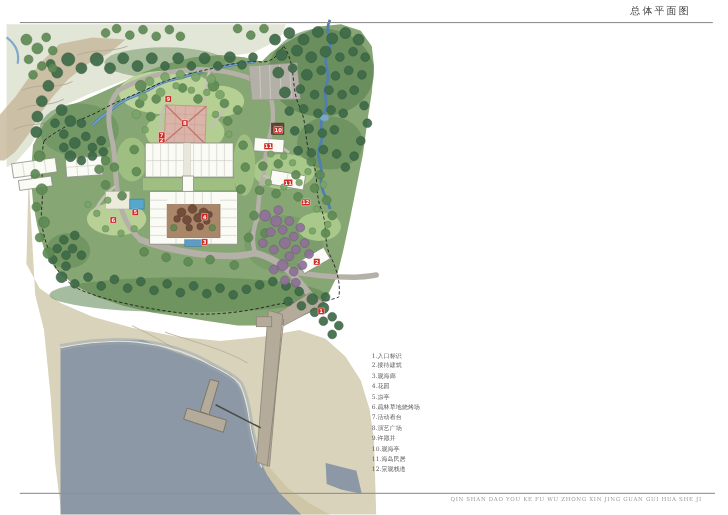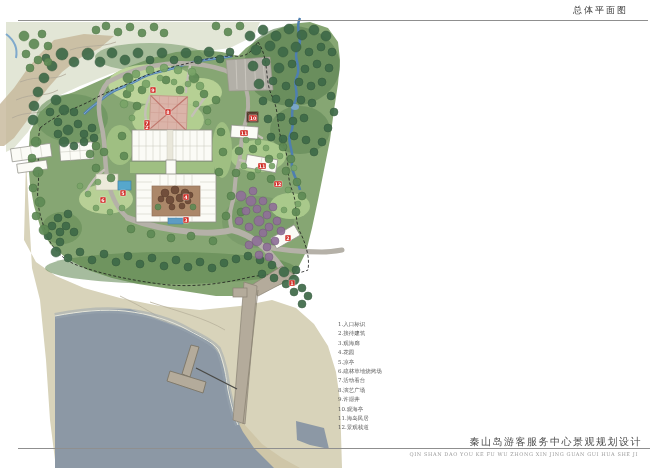--- a/index.html
+++ b/index.html
@@ -485,16 +485,15 @@
       <div class="legend-line">5.凉亭</div>
       <div class="legend-line">6.疏林草地烧烤场</div>
       <div class="legend-line">7.活动看台</div>
       <div class="legend-line">8.演艺广场</div>
       <div class="legend-line">9.许愿井</div>
       <div class="legend-line">10.观海亭</div>
       <div class="legend-line">11.海岛民居</div>
       <div class="legend-line">12.景观栈道</div>
     </div>
 <div class="rule rule-bottom"></div>
-<div class="project-title">秦山岛游客服务中心景观规划设计</div>
 <div class="project-subtitle">QIN SHAN DAO YOU KE FU WU ZHONG XIN JING GUAN GUI HUA SHE JI</div>
 
 </div>
 
 </body></html>

